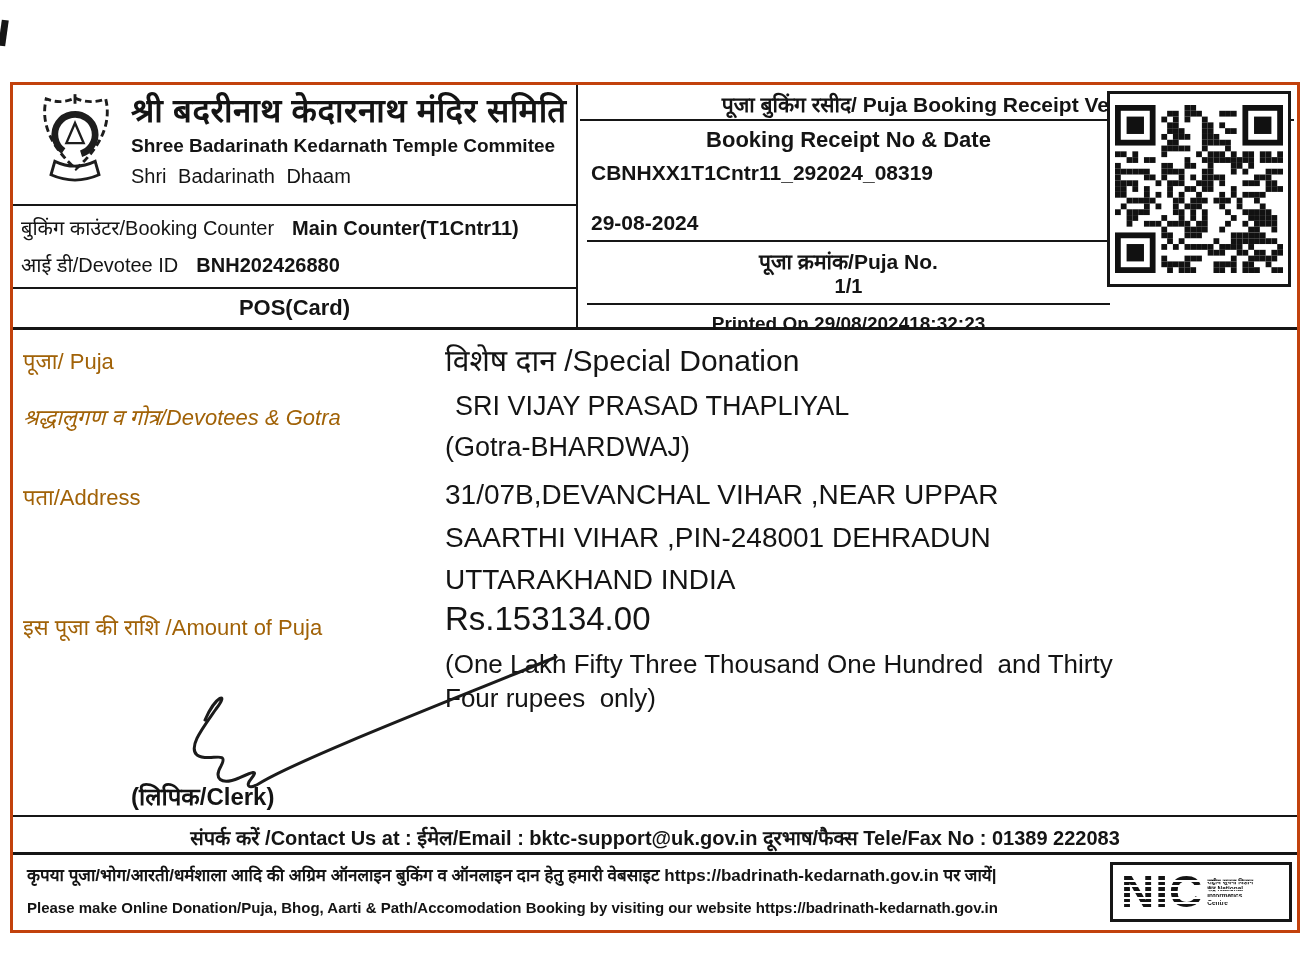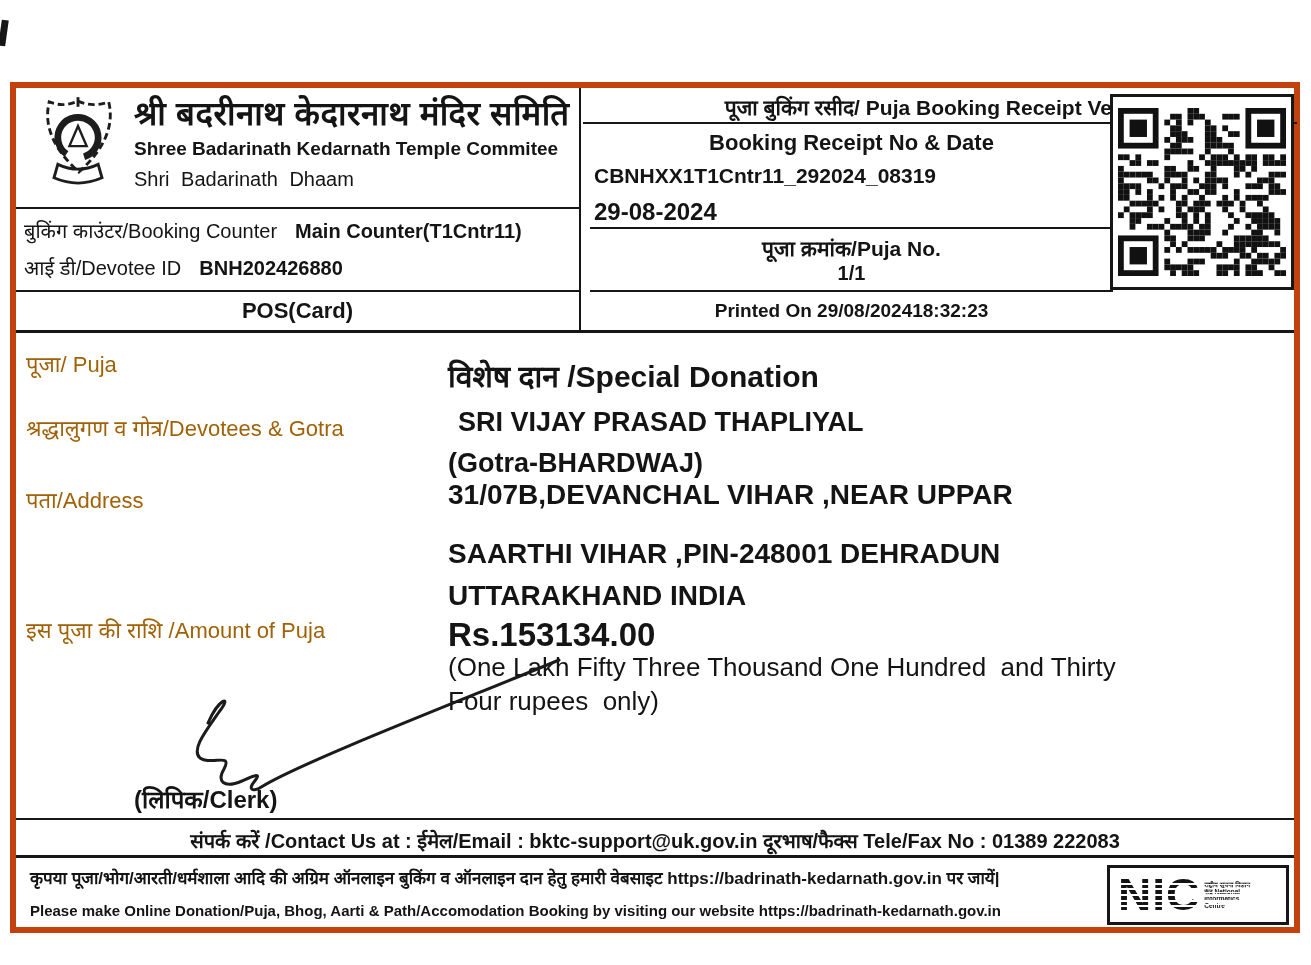--- a/index.html
+++ b/index.html
@@ -1,21 +1,21 @@
 <!DOCTYPE html>
 <html><head>
 <meta charset="utf-8">
 <style>
   * { margin:0; padding:0; box-sizing:border-box; }
   html,body { width:1311px; height:965px; background:#ffffff; }
   body { font-family:"Liberation Sans","DejaVu Sans",sans-serif; color:#141414; position:relative; overflow:hidden; }
 
   .artifact { position:absolute; left:0; top:20px; width:7px; height:26px; background:#151515; transform:rotate(8deg); }
 
-  .receipt { position:absolute; left:10px; top:82px; width:1290px; height:851px; border:6px solid #c2410c; background:#fff; }
+  .receipt { position:absolute; left:10px; top:82px; width:1290px; height:851px; border:3px solid #c2410c; background:#fff; }
 
   
   .top-section { position:absolute; left:0; top:0; width:100%; height:245px; border-bottom:3px solid #161616; }
   .top-left { position:absolute; left:0; top:0; width:565px; height:245px; border-right:2px solid #161616; }
   .org-header { position:absolute; left:0; top:0; width:100%; height:121px; border-bottom:2px solid #161616; }
   .emblem { position:absolute; left:14px; top:7px; width:96px; height:108px; }
   .org-titles { position:absolute; left:118px; top:6px; width:440px; }
   .org-hi { font-size:33px; font-weight:700; line-height:40px; letter-spacing:0.5px; }
   .org-en { font-size:19px; font-weight:700; line-height:26px; margin-top:2px; }
   .org-sub { font-size:20px; font-weight:400; line-height:26px; margin-top:4px; word-spacing:6px; }
@@ -25,32 +25,32 @@
   .counter-row .val { font-weight:700; margin-left:18px; }
   .pos-row { position:absolute; left:0; top:206px; width:100%; height:37px; text-align:center; font-size:22px; font-weight:700; padding-top:4px; }
 
   .top-right { position:absolute; left:567px; top:0; width:714px; height:245px; }
   .ver-row { position:absolute; left:0; top:0; width:100%; height:36px; border-bottom:2px solid #161616; text-align:center; font-size:21px; font-weight:700; padding-top:5px; }
   .info-col { position:absolute; left:7px; top:38px; width:523px; height:207px; }
   .ir { width:100%; font-weight:700; }
   .ir.c { text-align:center; }
   .ir1 { height:34px; font-size:22px; padding-top:4px; }
   .ir2 { height:36px; font-size:21px; padding:4px 0 0 4px; }
-  .ir3 { height:33px; font-size:24px; padding:2px 0 0 4px; border-bottom:2px solid #161616; }
+  .ir3 { height:33px; font-size:21px; padding:2px 0 0 4px; border-bottom:2px solid #161616;margin-top:16px; }
   .ir4 { height:33px; font-size:21px; padding-top:5px; }
   .ir5 { height:30px; font-size:20px; border-bottom:2px solid #161616; }
   .ir6 { height:36px; font-size:19px; padding-top:8px; }
   .qr-box { position:absolute; left:527px; top:6px; width:184px; height:196px; border:3px solid #161616; padding:5px; background:#fff; }
   .qr-box svg { width:100%; height:100%; fill:#111; }
 
   
   .main-body { position:absolute; left:0; top:248px; width:100%; height:482px; }
   .fl { position:absolute; white-space:pre; }
   .lab { font-size:22px; font-weight:400; color:#a16207; }
-  .val-b { font-weight:700; color:#141414;margin-top:13px; }
+  .val-b { font-weight:400; color:#141414; }
   .puja-val { font-size:30px; }
   .name-val { font-size:27px; }
   .addr-val { font-size:28px; }
   .amt-val  { font-size:33px; }
   .words-val { font-size:26px; font-weight:400; }
   .sig-name { font-size:24px; font-weight:700; }
   .signature-svg { position:absolute; left:85px; top:312px; width:480px; height:165px; }
   .signature-svg path { fill:none; stroke:#1b1b1b; stroke-width:3; stroke-linecap:round; }
 
   
@@ -444,26 +444,26 @@
             <rect x="12" y="144" width="18" height="18"></rect>
           </svg>
       </div>
     </div>
   </div>
 
   <div class="main-body">
     <div class="fl lab" style="left:10px; top:12px;">पूजा/ Puja</div>
     <div class="fl val-b puja-val" style="left:432px; top:6px;">विशेष दान /Special Donation</div>
 
-    <div class="fl lab" style="left:10px; top:76px;">श्रद्धालुगण व गोत्र/Devotees &amp; Gotra</div>
+    <div class="fl lab" style="left:10px; top:68px;font-style:italic;">श्रद्धालुगण व गोत्र/Devotees &amp; Gotra</div>
     <div class="fl val-b name-val" style="left:442px; top:58px;">SRI VIJAY PRASAD THAPLIYAL</div>
     <div class="fl val-b name-val" style="left:432px; top:99px;">(Gotra-BHARDWAJ)</div>
 
     <div class="fl lab" style="left:10px; top:148px;">पता/Address</div>
-    <div class="fl val-b addr-val" style="left:432px; top:130px;">31/07B,DEVANCHAL VIHAR ,NEAR UPPAR</div>
+    <div class="fl val-b addr-val" style="left:432px; top:146px;">31/07B,DEVANCHAL VIHAR ,NEAR UPPAR</div>
     <div class="fl val-b addr-val" style="left:432px; top:189px;">SAARTHI VIHAR ,PIN-248001 DEHRADUN</div>
     <div class="fl val-b addr-val" style="left:432px; top:231px;">UTTARAKHAND INDIA</div>
 
     <div class="fl lab" style="left:10px; top:278px;">इस पूजा की राशि /Amount of Puja</div>
     <div class="fl val-b amt-val" style="left:432px; top:267px;">Rs.153134.00</div>
     <div class="fl words-val" style="left:432px; top:316px;">(One Lakh Fifty Three Thousand One Hundred  and Thirty</div>
     <div class="fl words-val" style="left:432px; top:350px;">Four rupees  only)</div>
 
     <svg class="signature-svg" viewBox="0 0 480 165">
       <path d="M107,75 C118,50 132,46 118,64 C104,84 90,102 99,110 C110,118 132,104 123,121 C116,133 122,141 141,133 C152,128 162,123 153,134 C147,141 151,145 162,138 C205,112 382,44 458,12"></path>

